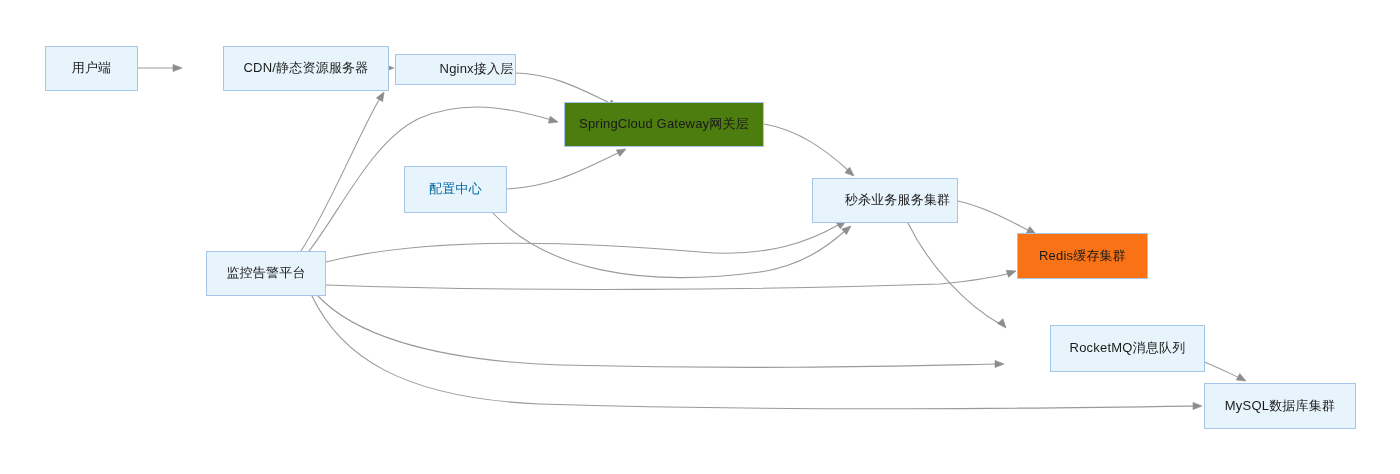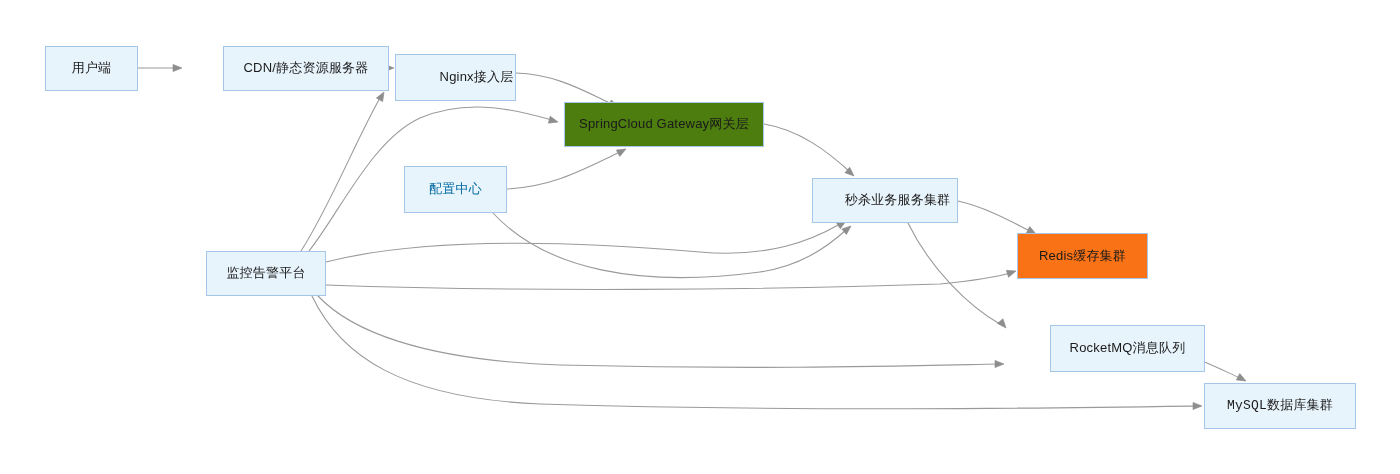--- a/index.html
+++ b/index.html
@@ -101,38 +101,38 @@
         <polygon points="0,0 -9,-3.6 -9,3.6" class="arrow-head" fill="#8d8d8d" transform="translate(1246,381) rotate(28)"></polygon>
       </g>
   </svg>
   <div id="nodes-group">
       <div class="node-box" style="left: 45px; top: 46px; width: 93px; height: 45px; background: rgb(232, 244, 252); border-color: rgb(165, 198, 232); color: rgb(26, 26, 26);">
         <span class="node-label">用户端</span>
       </div>
       <div class="node-box" style="left: 183px; top: 46px; width: 166px; height: 45px; background: rgb(232, 244, 252); border-color: rgb(165, 198, 232); color: rgb(26, 26, 26); margin-left: 40px;">
         <span class="node-label">CDN/静态资源服务器</span>
       </div>
-      <div class="node-box" style="left: 395px; top: 54px; width: 121px; height: 47px; background: rgb(232, 244, 252); border-color: rgb(165, 198, 232); color: rgb(26, 26, 26); padding-left: 42px;">
+      <div class="node-box" style="left: 395px; top: 54px; width: 121px; height: 31px; background: rgb(232, 244, 252); border-color: rgb(165, 198, 232); color: rgb(26, 26, 26); padding-left: 42px;">
         <span class="node-label">Nginx接入层</span>
       </div>
       <div class="node-box" style="left: 564px; top: 102px; width: 200px; height: 45px; background: #4d7c0f; border-color: rgb(165, 198, 232); color: rgb(26, 26, 26);">
         <span class="node-label">SpringCloud Gateway网关层</span>
       </div>
       <div class="node-box" style="left: 404px; top: 166px; width: 103px; height: 47px; background: rgb(232, 244, 252); border-color: rgb(165, 198, 232); color: #0369a1;">
         <span class="node-label">配置中心</span>
       </div>
       <div class="node-box" style="left: 812px; top: 178px; width: 146px; height: 45px; background: rgb(232, 244, 252); border-color: rgb(165, 198, 232); color: rgb(26, 26, 26); padding-left: 25px;">
         <span class="node-label">秒杀业务服务集群</span>
       </div>
       <div class="node-box" style="left: 206px; top: 251px; width: 120px; height: 45px; background: rgb(232, 244, 252); border-color: rgb(165, 198, 232); color: rgb(26, 26, 26);">
         <span class="node-label">监控告警平台</span>
       </div>
       <div class="node-box" style="left: 1017px; top: 233px; width: 131px; height: 46px; background: #f97316; border-color: rgb(165, 198, 232); color: rgb(26, 26, 26);">
         <span class="node-label">Redis缓存集群</span>
       </div>
       <div class="node-box" style="left: 1006px; top: 325px; width: 155px; height: 47px; background: rgb(232, 244, 252); border-color: rgb(165, 198, 232); color: rgb(26, 26, 26); margin-left: 44px;">
         <span class="node-label">RocketMQ消息队列</span>
       </div>
-      <div class="node-box" style="left: 1204px; top: 383px; width: 152px; height: 46px; background: rgb(232, 244, 252); border-color: rgb(165, 198, 232); color: rgb(26, 26, 26); font-family: Liberation Mono, monospace;">
+      <div class="node-box" style="left: 1204px; top: 383px; width: 152px; height: 46px; background: rgb(232, 244, 252); border-color: rgb(165, 198, 232); color: rgb(26, 26, 26);">
         <span class="node-label">MySQL数据库集群</span>
       </div>
     </div>
 </div>
 
 </body></html>

